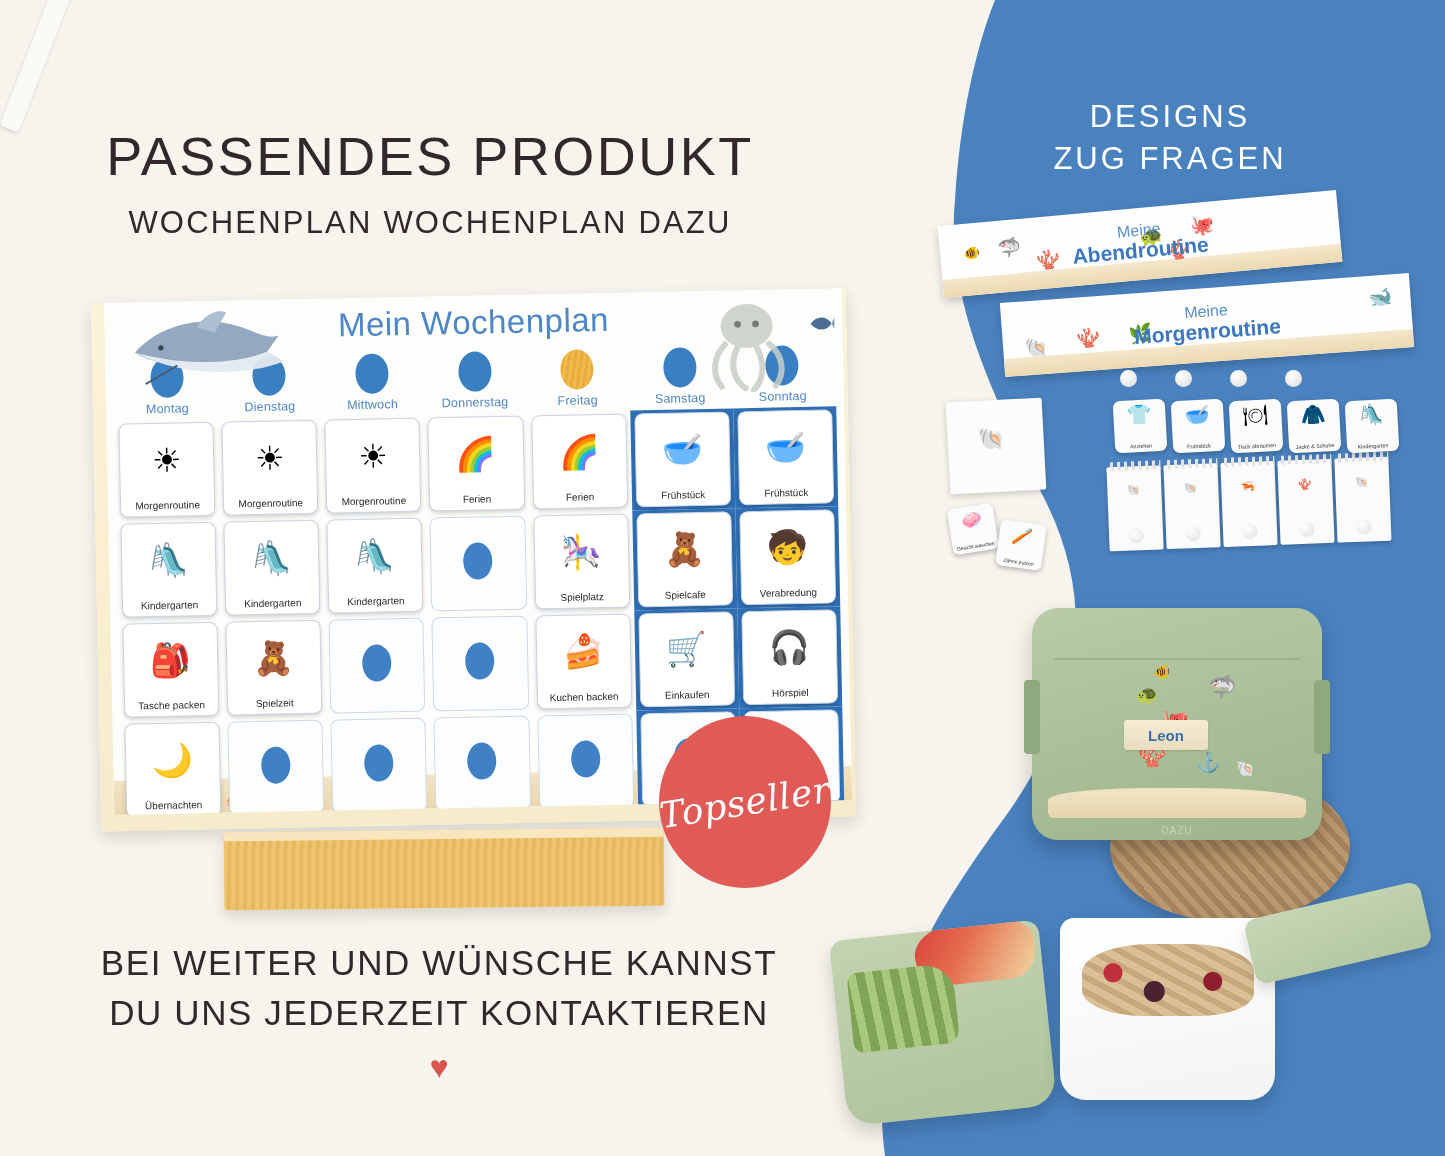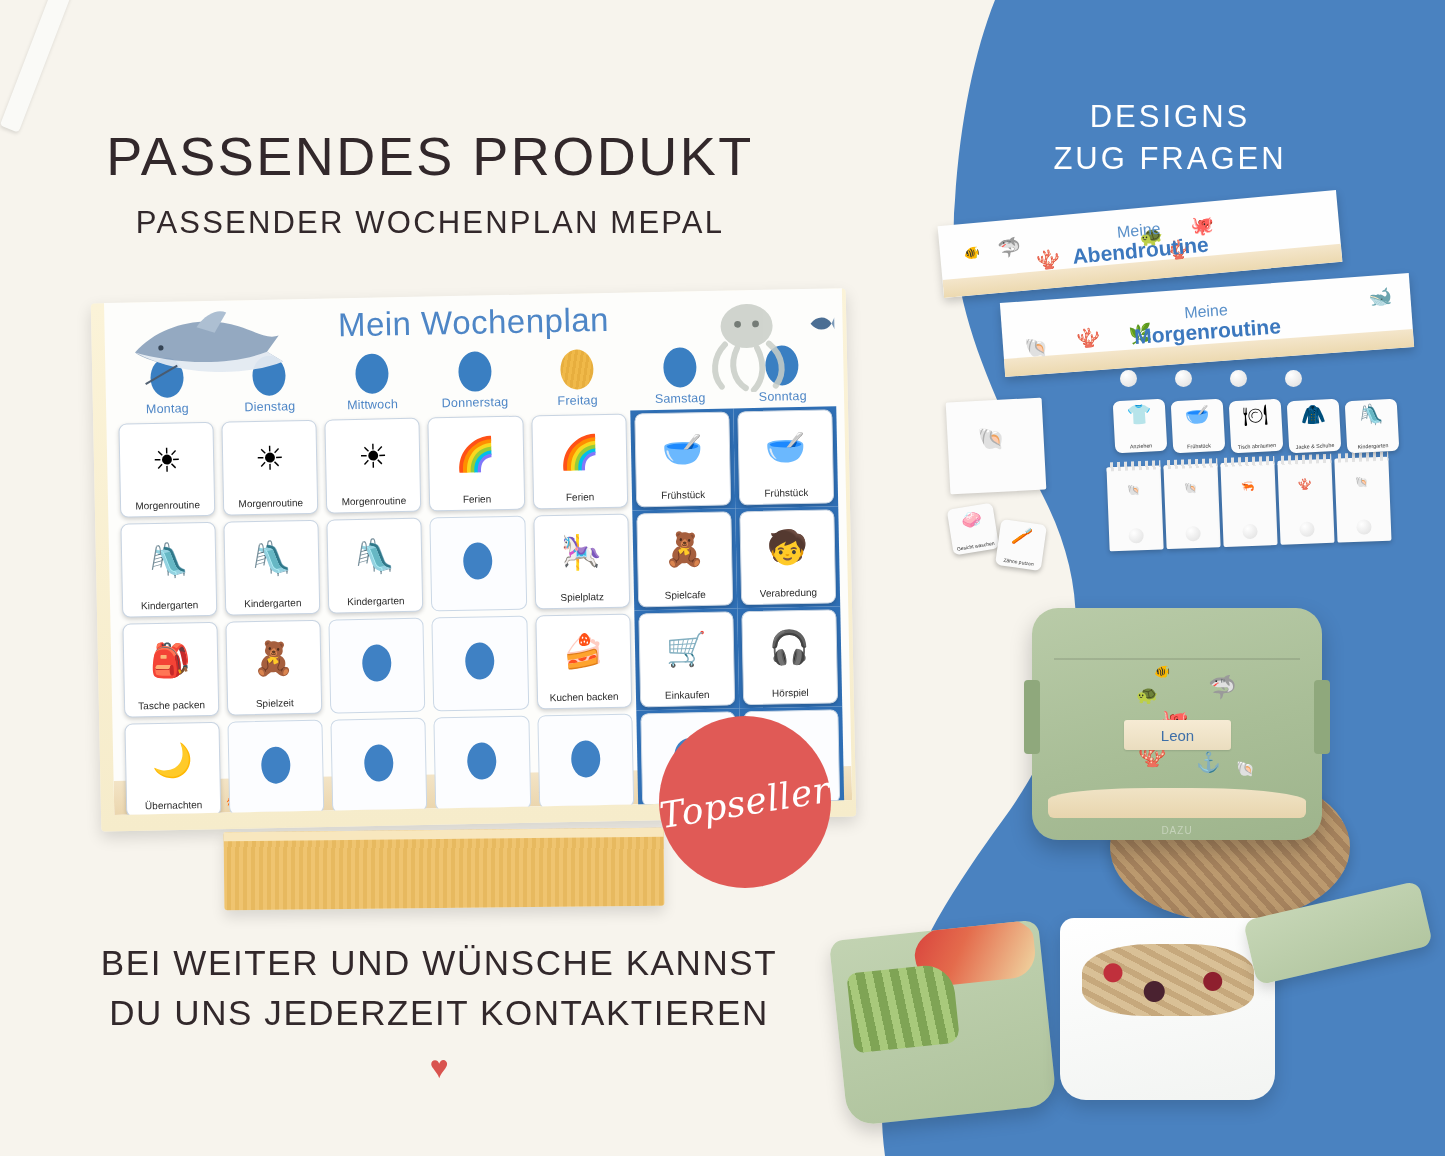--- a/index.html
+++ b/index.html
@@ -388,25 +388,25 @@
   }
   .lb-clip.l { left: -8px; }
   .lb-clip.r { right: -8px; }
   .lb-sand {
     position:absolute; left: 16px; right: 16px; bottom: 22px; height: 30px;
     background: linear-gradient(180deg,#F0E3C5,#E8D5AE);
     border-radius: 40% 45% 6px 6px;
   }
   .lb-name {
     position:absolute; left: 92px; top: 112px;
-    width: 107px; height: 30px;
+    width: 84px; height: 30px;
     background: linear-gradient(180deg,#F6EBD4,#EADDBF);
     border-radius: 3px;
     display:flex; align-items:center; justify-content:center;
-    font-size: 15px; color:#3E6FA8; font-weight:normal;
+    font-size: 15px; color:#3E6FA8; font-weight:bold;
     box-shadow: 0 1px 2px rgba(0,0,0,.12);
   }
   .lb-deco { position:absolute; font-size: 23px; }
   .lb-brand {
     position:absolute; bottom: 4px; left:50%; transform:translateX(-50%);
     font-size: 10px; color: rgba(255,255,255,.38); letter-spacing:1px;
   }
 
   
   .basket {
@@ -488,21 +488,21 @@
 <div class="blue-panel">
   <svg viewBox="0 0 650 1156" preserveAspectRatio="none" aria-hidden="true">
     <path d="M 200 0 L 650 0 L 650 1156 L 90 1156 C 70 1010 150 900 215 810
              C 290 700 300 600 250 500 C 200 400 150 300 160 200
              C 165 120 180 50 200 0 Z" fill="#4A82C0"></path>
   </svg>
 </div>
 
 <div class="headline-wrap">
   <div class="headline">PASSENDES PRODUKT</div>
-  <div class="subheadline">PASSENDER WOCHENPLAN MEPAL</div>
+  <div class="subheadline">WOCHENPLAN WOCHENPLAN DAZU</div>
 </div>
 
 <div class="panel-title">
   <div>DESIGNS</div>
   <div>ZUG FRAGEN</div>
 </div>
 
 <div class="board-area">
   <div class="board-backing"></div>
 

